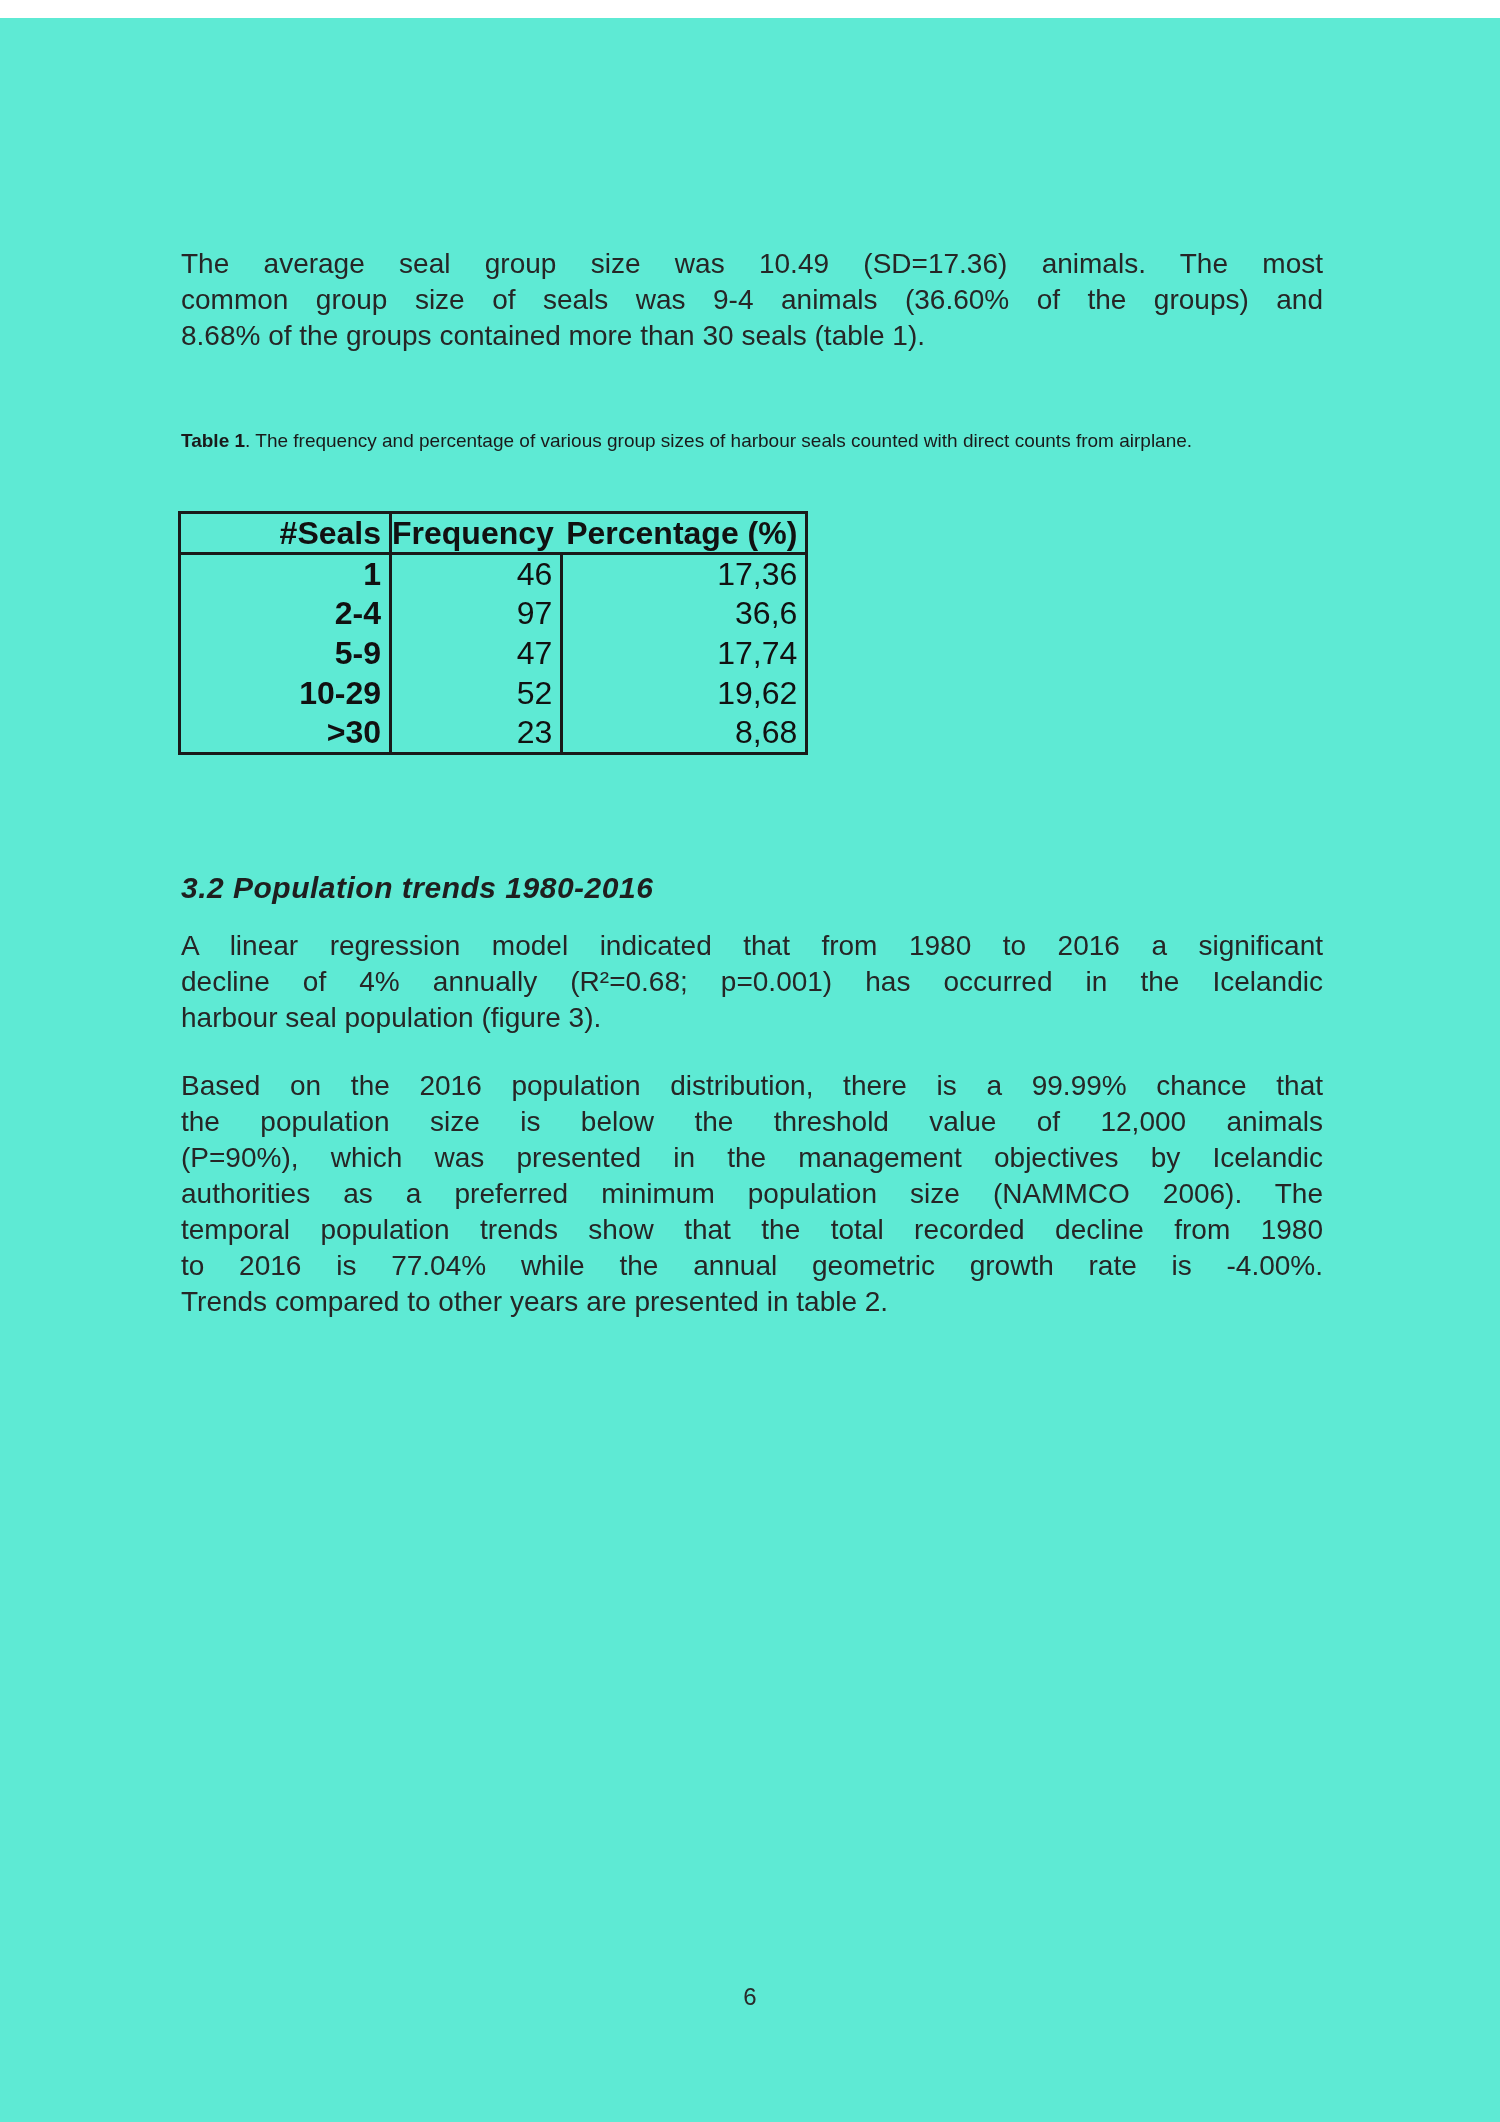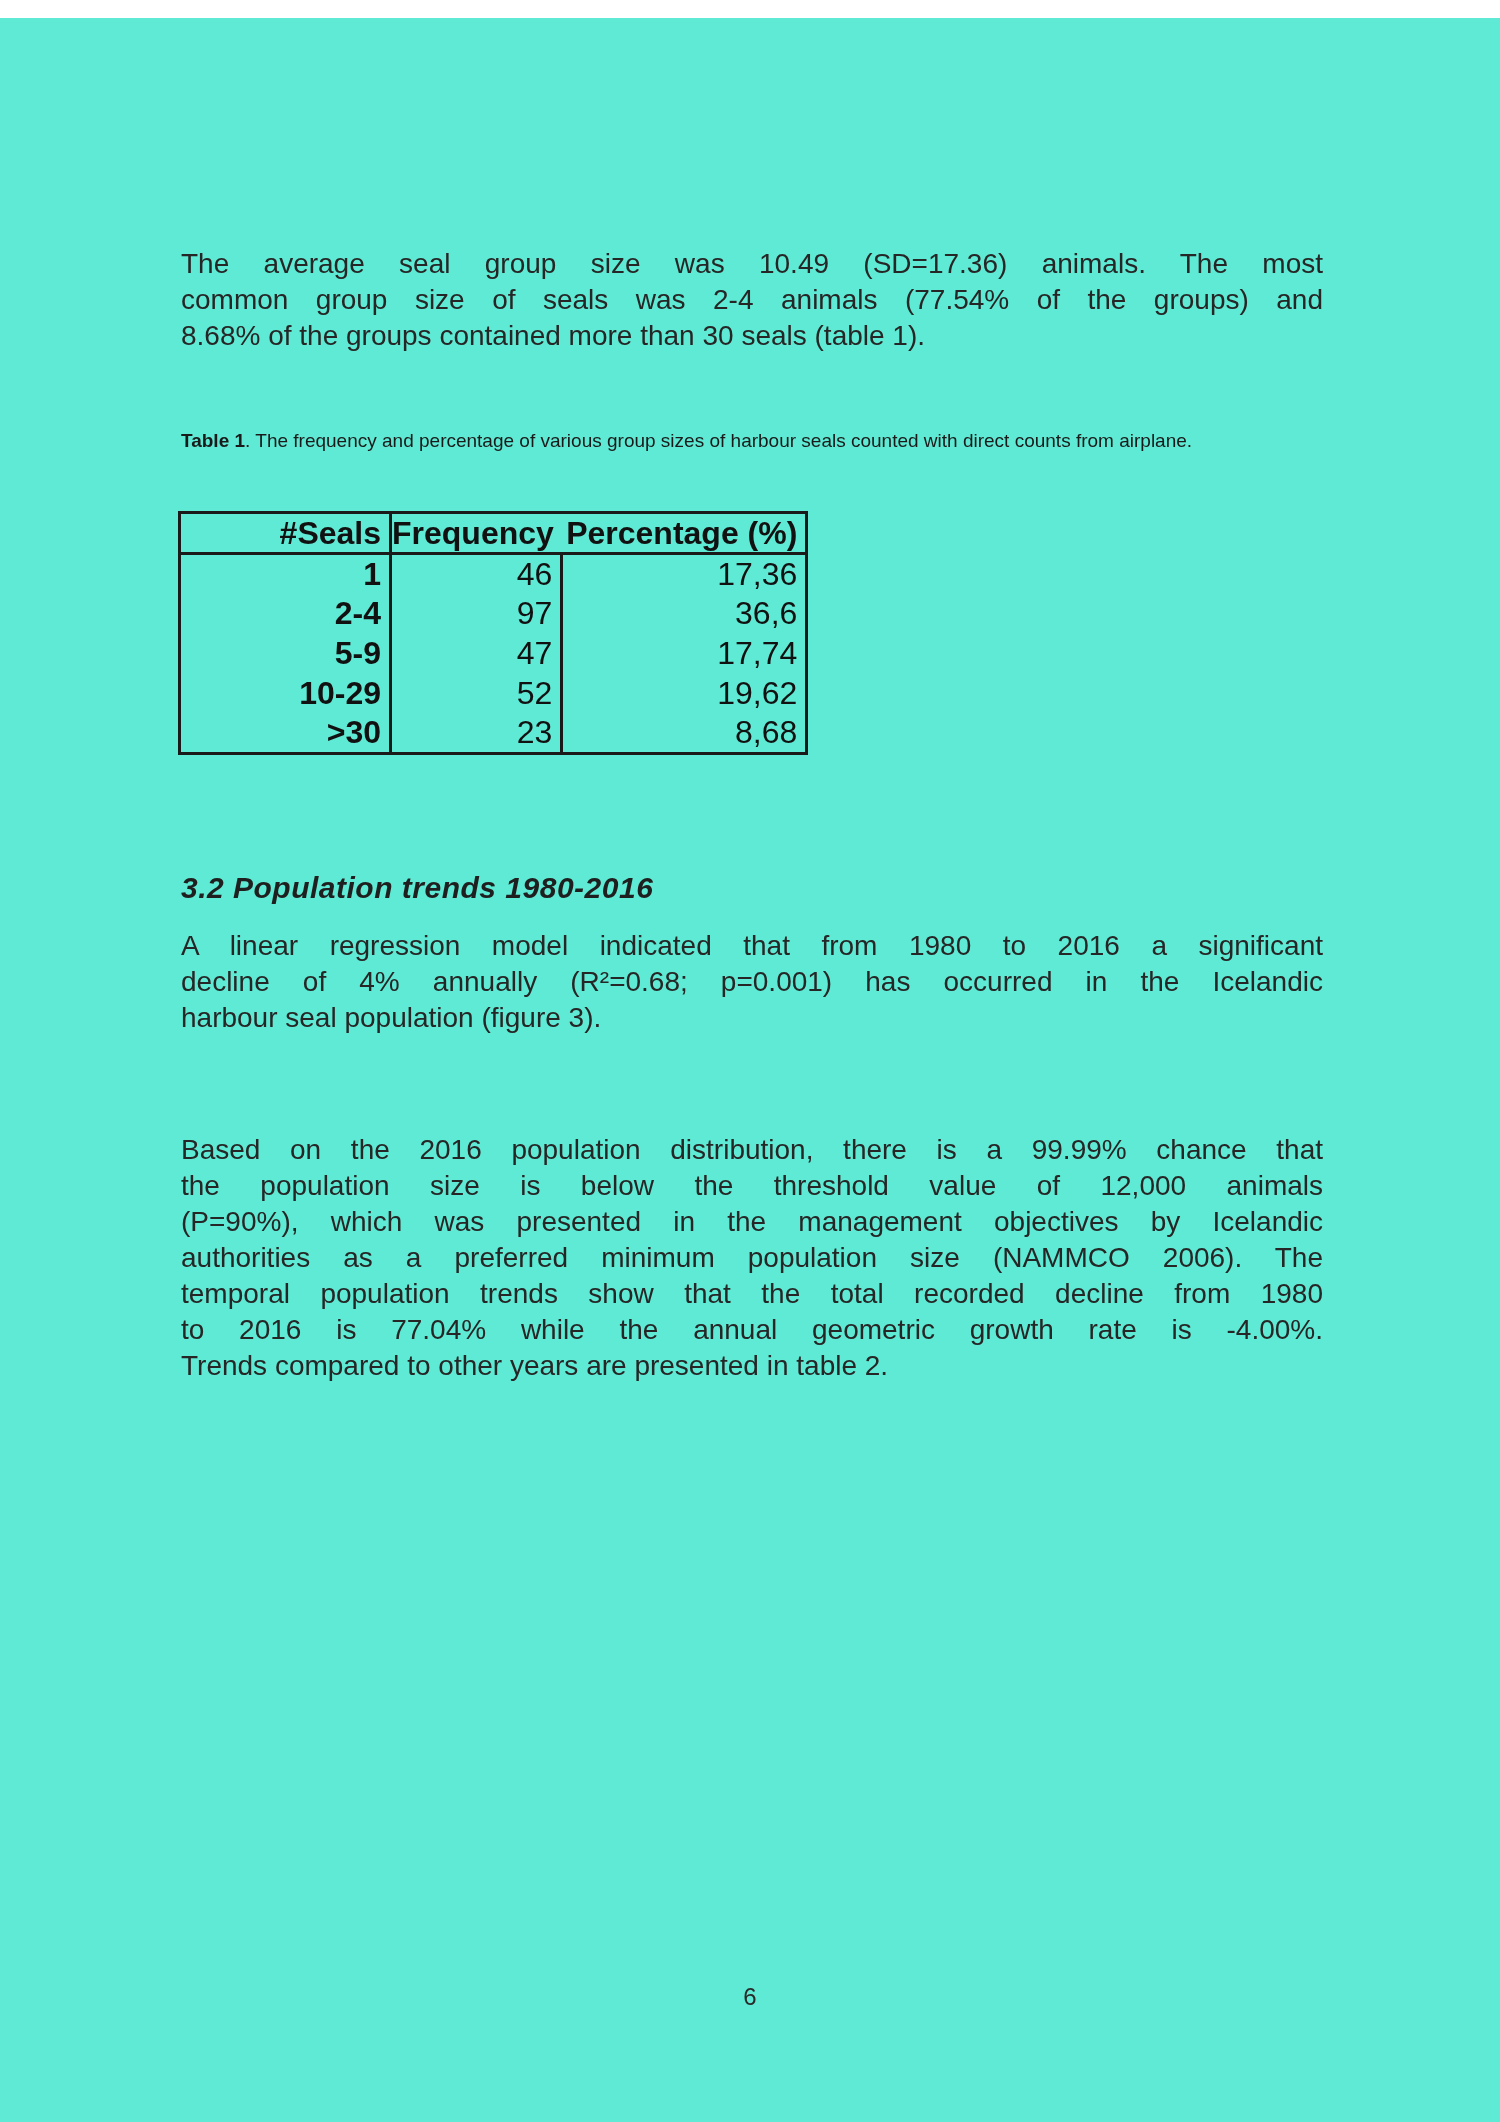--- a/index.html
+++ b/index.html
@@ -27,21 +27,21 @@
     text-align:justify;
     text-align-last:justify;
     white-space:nowrap;
   }
   .pline-last {
     text-align:right;
     text-align-last:left;
   }
   #para1 { top:228px; }
   #para2 { top:910px; }
-  #para3 { top:1114px; }
+  #para3 { top:1050px; }
 
   
   .caption {
     position:absolute;
     left:181px;
     font-size:19px;
     line-height:26px;
     color:#1a1a1a;
     white-space:nowrap;
   }
@@ -104,21 +104,21 @@
     color:#2a2a2a;
   }
 </style>
 </head>
 <body>
 
 <div class="page">
 
   <div class="para" id="para1">
     <div class="pline">The average seal group size was 10.49 (SD=17.36) animals. The most</div>
-    <div class="pline">common group size of seals was 2-4 animals (77.54% of the groups) and</div>
+    <div class="pline">common group size of seals was 9-4 animals (36.60% of the groups) and</div>
     <div class="pline pline-last">8.68% of the groups contained more than 30 seals (table 1).</div>
   </div>
 
   <div class="caption" id="caption-en">
     <span class="cap-label">Table 1</span><span>. The frequency and percentage of various group sizes of harbour seals counted with direct counts from airplane.</span>
   </div>
 
   <table class="seal-table">
     <colgroup>
         <col class="c1">

